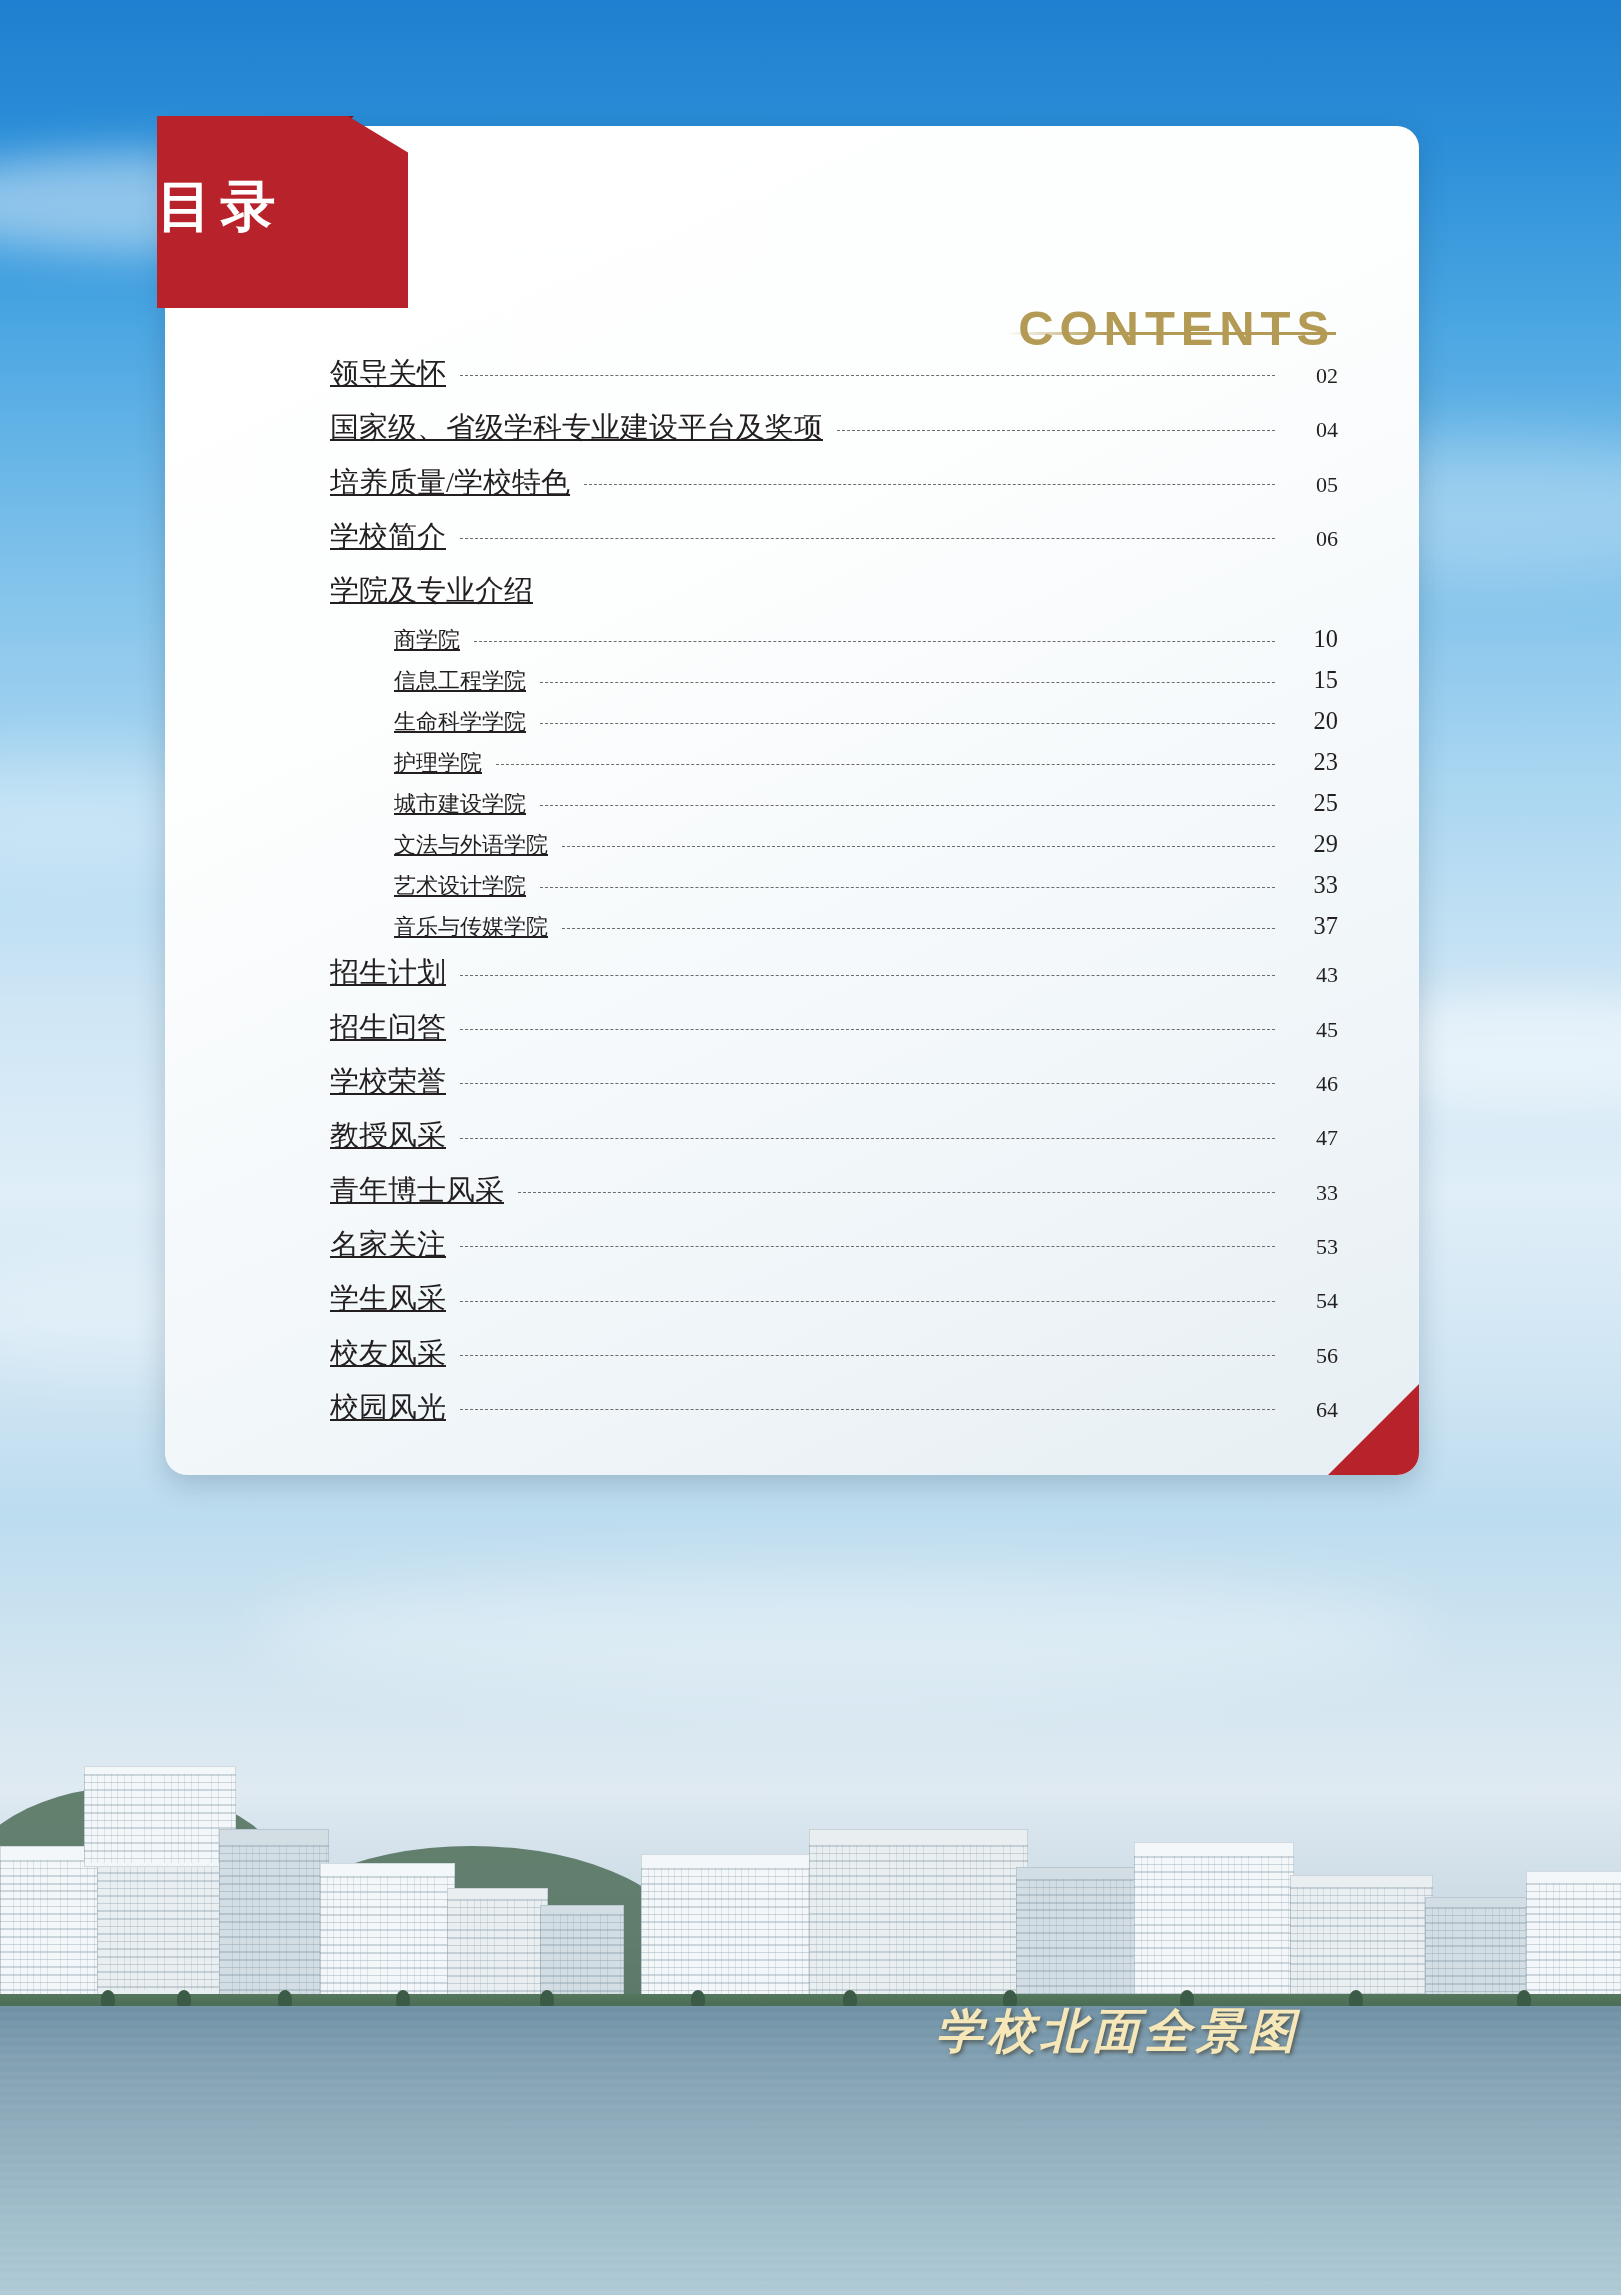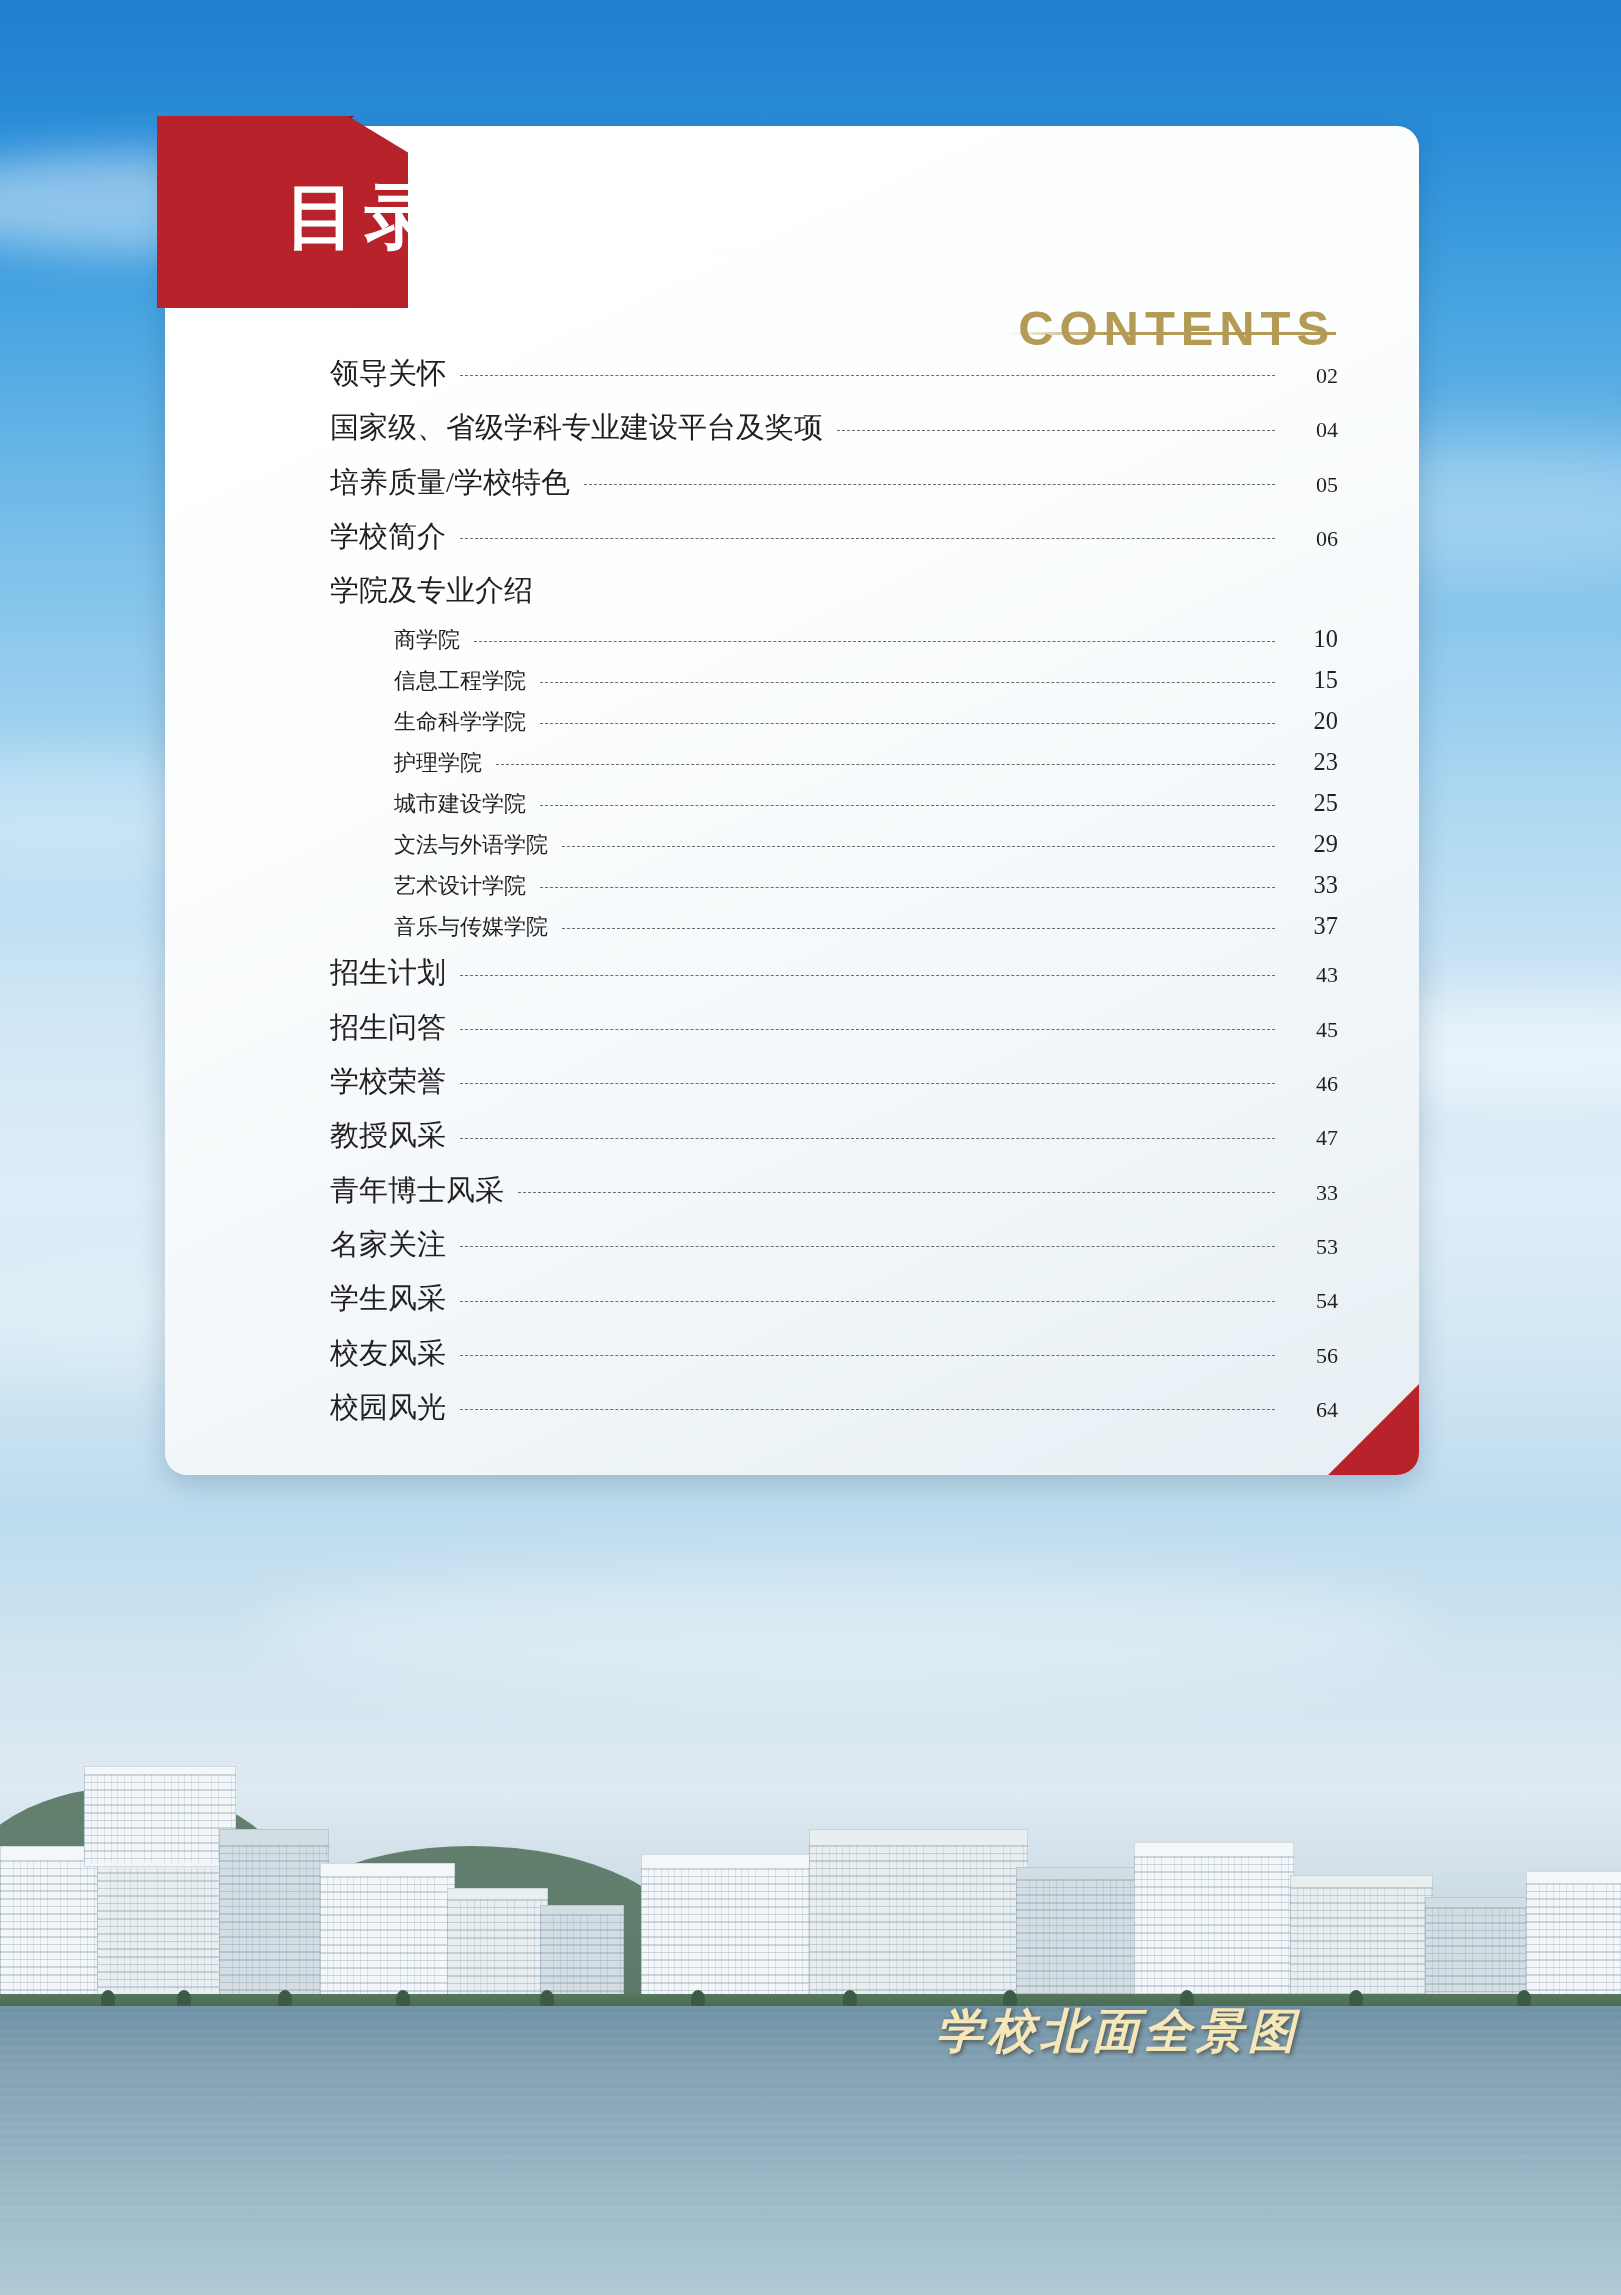--- a/index.html
+++ b/index.html
@@ -142,23 +142,23 @@
     background: #b8222a;
     clip-path: polygon(0 0, 100% 0, 100% 100%, 0 100%);
   }
   .tab.notch {
     clip-path: polygon(0 0, 76% 0, 100% 19%, 100% 100%, 0 100%);
   }
   .tab-title {
     position: absolute;
     left: 0; right: 0;
     top: 54px;
-    text-align: right;
+    text-align: left;
     color: #ffffff;
-    font-size: 71px;
+    font-size: 55px;
     font-weight: bold;
     letter-spacing: 8.4px;
     font-family: "DejaVu Sans", "Liberation Sans", sans-serif;
   }
 
   
   .contents-en {
     position: absolute;
     right: 84px;
     top: 142px;
@@ -187,20 +187,21 @@
   }
   .row {
     display: flex;
     align-items: baseline;
     color: #231f20;
     margin-bottom: 10px;
   }
   .row .label {
     white-space: nowrap;
     font-family: "Liberation Serif", "DejaVu Serif", serif;
+    text-decoration: underline;
   }
   .row .leader {
     flex: 1 1 auto;
     margin: 0 11.8px 0 13.5px;
     border-bottom: 1.7px dashed #6c6c6c;
     position: relative;
     top: -6.7px;
     height: 0.8px;
   }
   .row .page {

